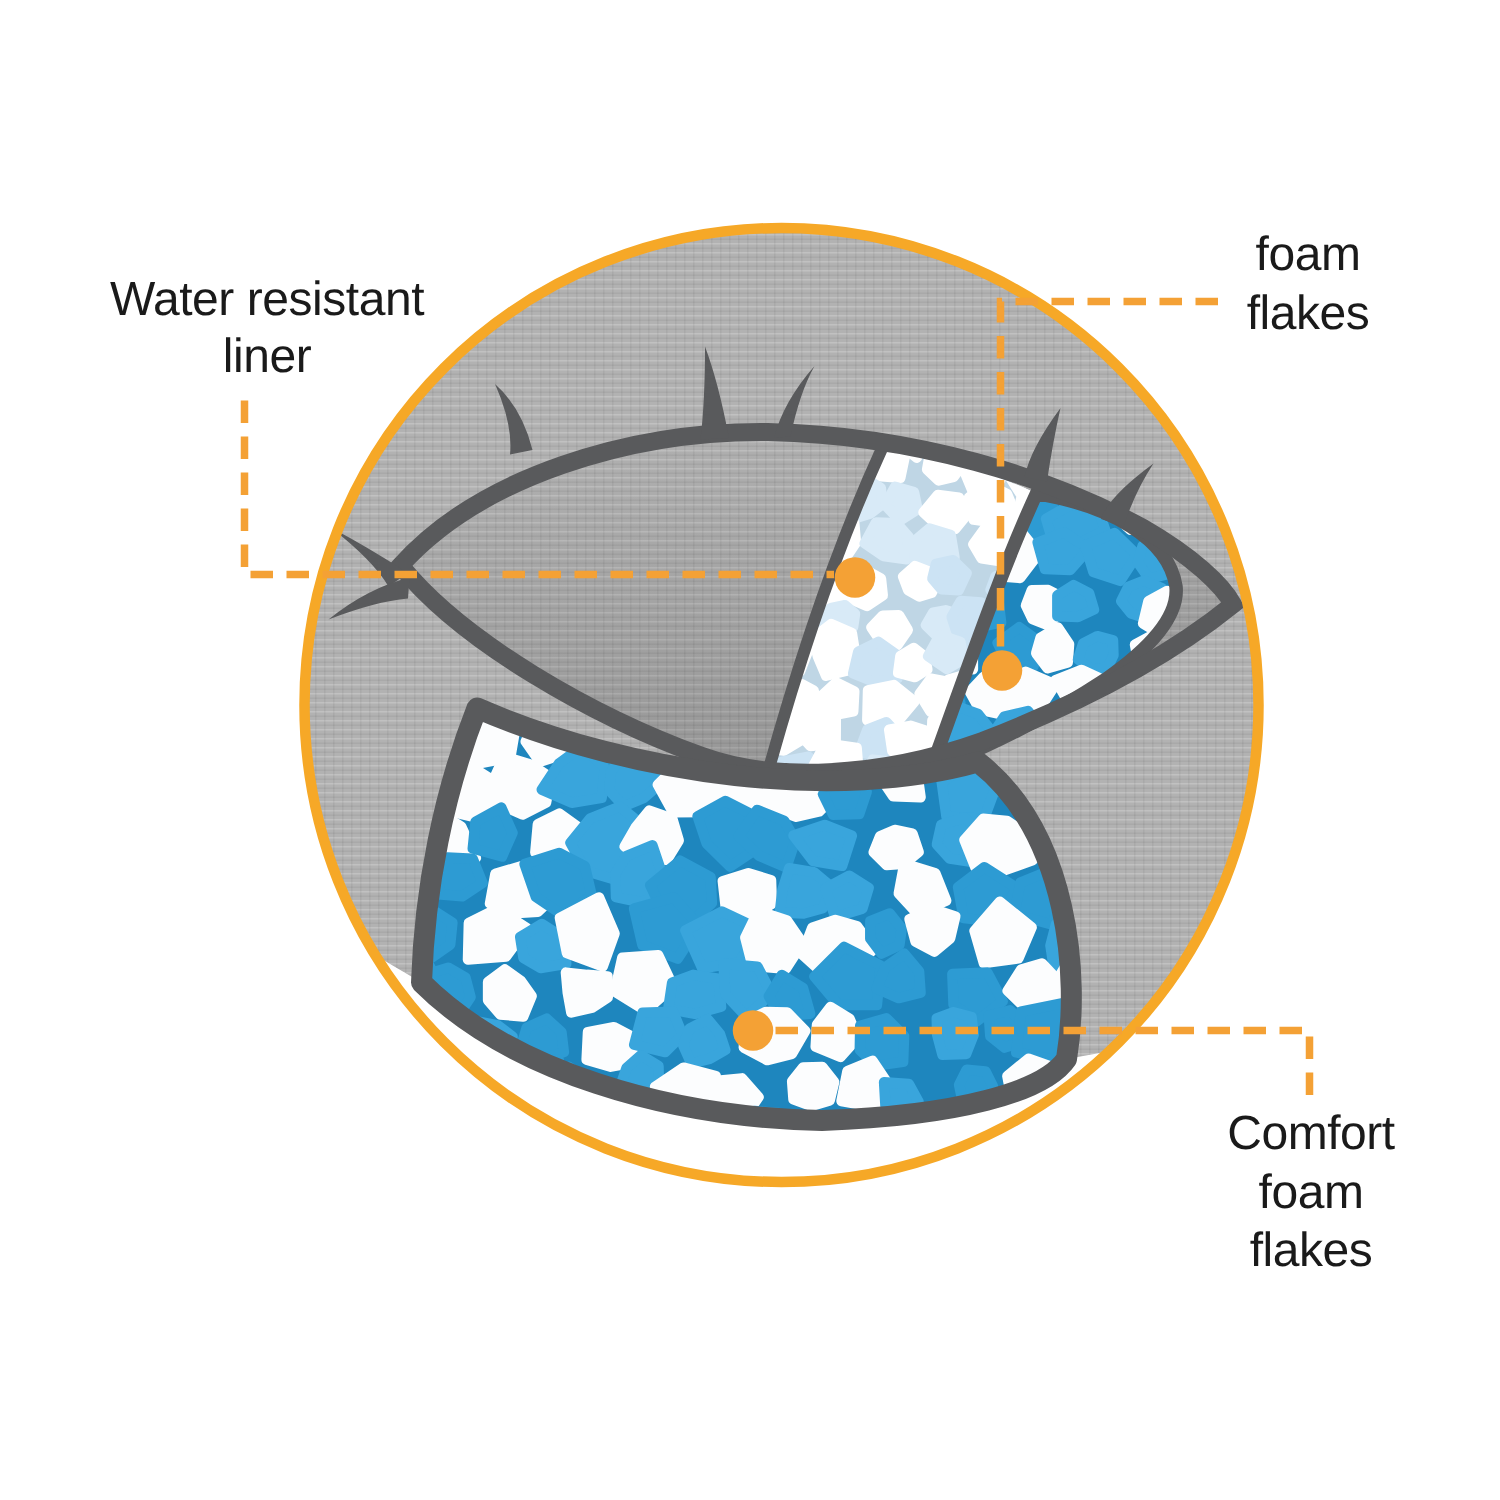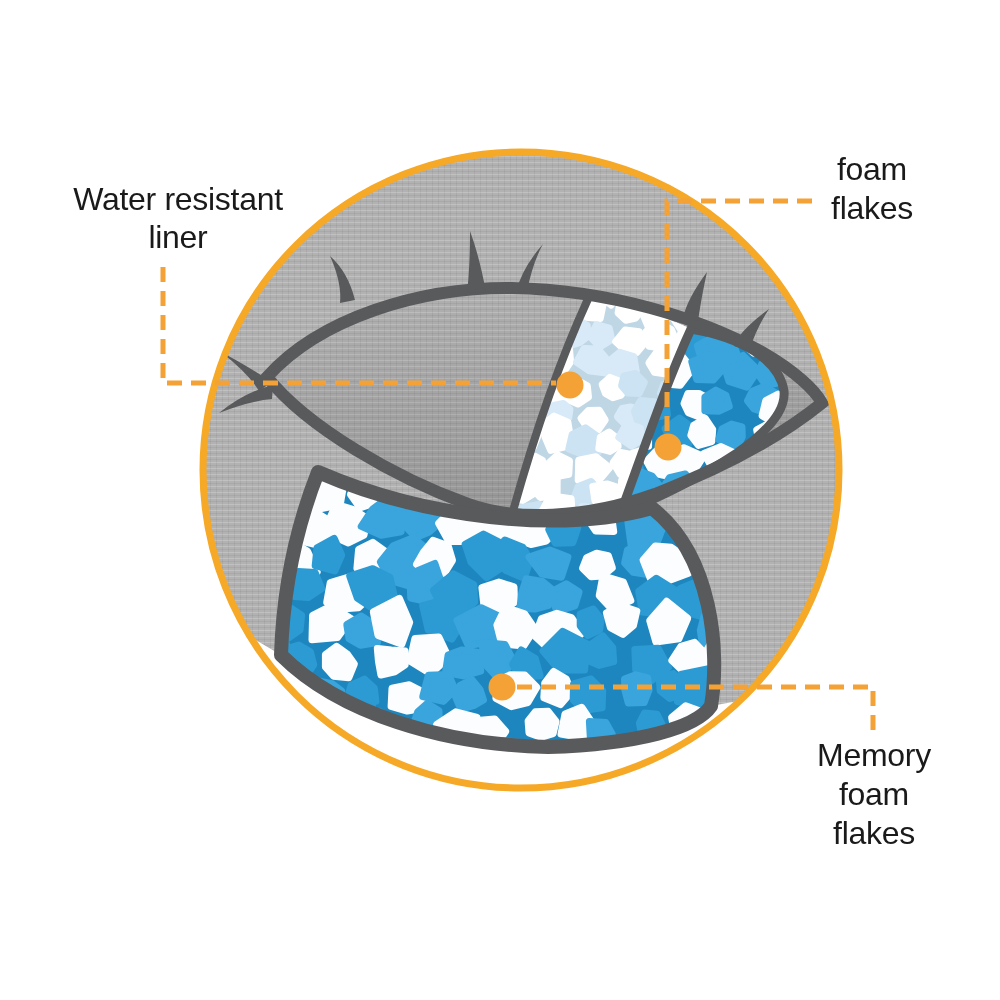--- a/index.html
+++ b/index.html
@@ -367,17 +367,17 @@
 
   <div class="label" id="label-water">
     <div>Water resistant</div>
     <div>liner</div>
   </div>
   <div class="label" id="label-memory">
     <div>foam</div>
     <div>flakes</div>
   </div>
   <div class="label" id="label-comfort">
-    <div>Memory</div>
+    <div>Comfort</div>
     <div>foam</div>
     <div>flakes</div>
   </div>
 </div>
 
 </body></html>

